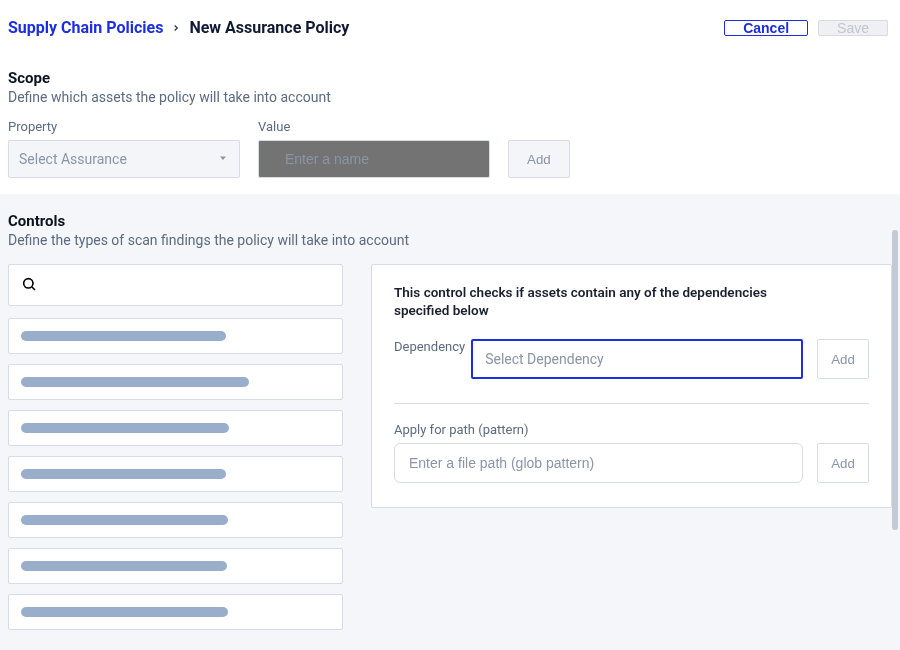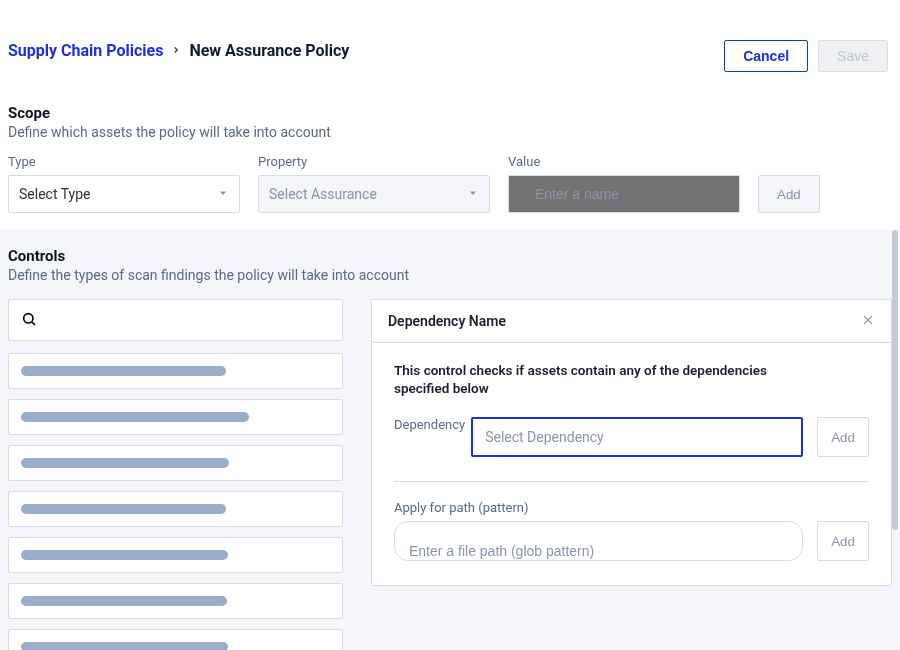--- a/index.html
+++ b/index.html
@@ -25,49 +25,48 @@
     height:650px;
     overflow:hidden;
     position:relative;
   }
 
   
   .header{
     display:flex;
     align-items:center;
     justify-content:space-between;
-    padding:28px 12px 6px 8px;
+    padding:18px 12px 6px 8px;
   }
   .breadcrumb{
     display:flex;
     align-items:center;
     gap:8px;
     font-size:16px;
     font-weight:700;
     color:var(--blue);
   }
   .breadcrumb .chev{
     display:inline-flex;
     align-items:center;
     justify-content:center;
     color:#2a3347;
     font-weight:700;
   }
   .breadcrumb .current{color:#111a34;font-weight:700;}
   .hdr-btns{display:flex;gap:10px;}
   .btn{
-    height:32px;
+    height:16px;
     padding:0 18px;
     border:1px solid var(--border);
     background:#fff;
     border-radius:2px;
     font-size:14px;
     display:inline-flex;align-items:center;justify-content:center;
     cursor:pointer;
-    margin-top:12px;
   }
   .btn-cancel{color:var(--blue);border-color:var(--blue);font-weight:600;}
   .btn-save{background:#eef0f4;color:var(--disabled);border-color:var(--border);cursor:default;text-align:center;}
 
   
   .section{padding:6px 8px 10px;}
   .sec-title{font-size:15px;font-weight:700;margin:20px 0 2px;}
   .sec-sub{color:var(--muted);margin:0 0 14px;font-size:14px;}
 
   .scope-row{display:flex;gap:18px;align-items:flex-end;}
@@ -141,22 +140,22 @@
   }
   .btn-add-sm{
     height:40px;width:52px;border:1px solid var(--border);background:#fff;color:var(--muted2);
     border-radius:2px;display:inline-flex;align-items:center;justify-content:center;
   }
 
   hr.sep{border:none;border-top:1px solid var(--border);margin:24px 0 18px;}
 
   .path-row{display:flex;gap:14px;align-items:flex-end;}
   .path-input{
-    flex:1;height:40px;border:1px solid var(--border);border-radius:14px;background:#fff;
-    display:flex;align-items:flex-end;padding:0 12px;
+    flex:1;height:40px;border:1px solid var(--border);border-radius:6px;background:#fff;
+    display:flex;align-items:center;padding:0 12px;
   }
   .path-input input{border:none;outline:none;width:100%;font-size:14px;}
   .path-input input::placeholder{color:var(--muted2);}
 
   
   .scrolltrack{position:absolute;right:2px;top:230px;width:6px;height:320px;background:transparent;}
   .scrollthumb{width:6px;height:300px;background:#c4c9d6;border-radius:3px;}
 </style>
 </head>
 <body>
@@ -176,31 +175,20 @@
     <button class="btn btn-save">Save</button>
   </div>
 </div>
 
 <div class="section">
   <div class="sec-title">Scope</div>
   <p class="sec-sub">Define which assets the policy will take into account</p>
 
   <div class="scope-row">
     <div class="fld" style="width:232px">
-      <label>Type</label>
-      <div class="select">
-        <span class="ph">Select Type</span>
-        <span class="caret">
-          <svg width="12" height="12" viewBox="0 0 24 24" fill="currentColor">
-              <polygon points="6 9 18 9 12 16"></polygon>
-            </svg>
-        </span>
-      </div>
-    </div>
-    <div class="fld" style="width:232px">
       <label>Property</label>
       <div class="select disabled">
         <span class="ph">Select Assurance</span>
         <span class="caret">
           <svg width="12" height="12" viewBox="0 0 24 24" fill="currentColor">
               <polygon points="6 9 18 9 12 16"></polygon>
             </svg>
         </span>
       </div>
     </div>
@@ -247,29 +235,20 @@
           <div class="control-item">
             <div class="bar" style="width: 206px;"></div>
           </div>
           <div class="control-item">
             <div class="bar" style="width: 207px;"></div>
           </div>
         </div>
     </div>
 
     <div class="col-right">
-      <div class="panel-head">
-        <span>Dependency Name</span>
-        <span class="close">
-          <svg width="14" height="14" viewBox="0 0 24 24" fill="none" stroke="currentColor" stroke-width="2">
-              <line x1="5" y1="5" x2="19" y2="19"></line>
-              <line x1="19" y1="5" x2="5" y2="19"></line>
-            </svg>
-        </span>
-      </div>
       <div class="panel-body">
         <div class="desc">This control checks if assets contain any of the dependencies specified below</div>
 
         <div class="dep-row">
           <div class="dep-fld">
             <label>Dependency</label>
             <div class="dep-select">
               <span>Select Dependency</span>
             </div>
           </div>

